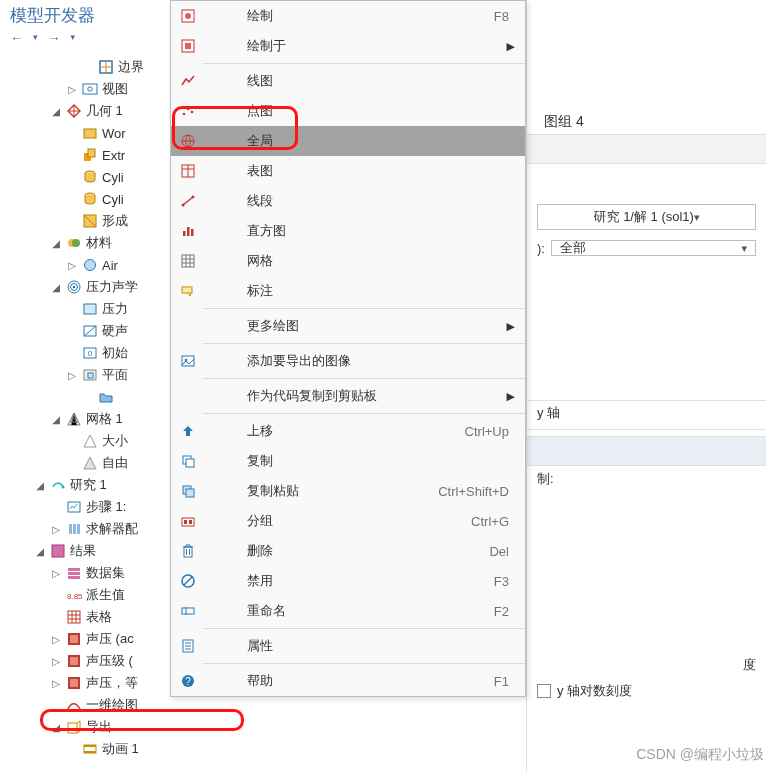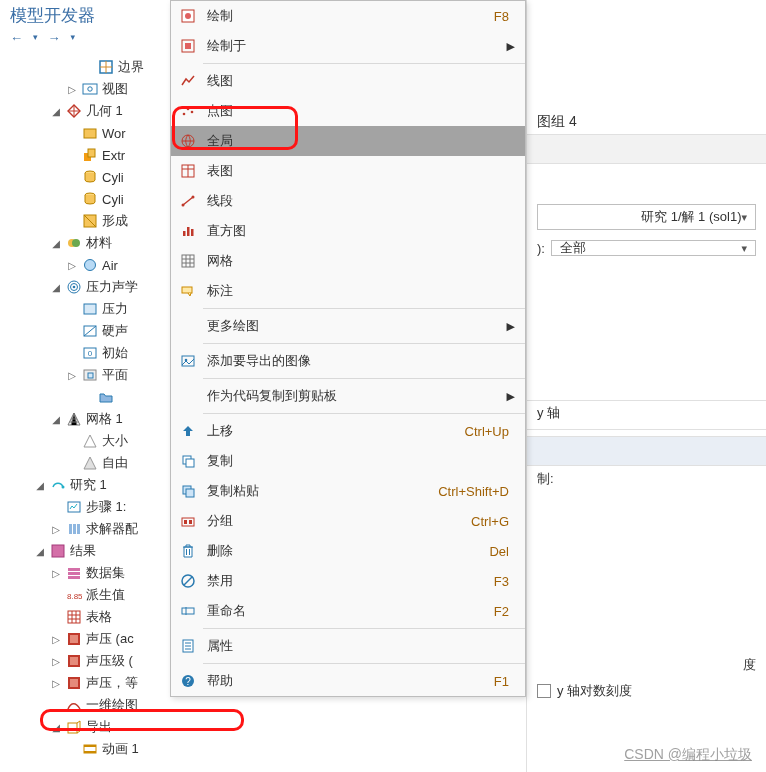--- a/index.html
+++ b/index.html
@@ -65,62 +65,63 @@
     box-shadow: 2px 2px 6px rgba(0,0,0,0.15);
     z-index: 10;
   }
   .ctx-row {
     display: flex;
     align-items: center;
     height: 30px;
     padding: 0 10px 0 6px;
     cursor: default;
     position: relative;
+    gap: 40px;
   }
   .ctx-row.hl { background: #a3a3a3; }
   .ctx-ico { width:22px; display:inline-flex; align-items:center; justify-content:center; }
   .ctx-ico svg { width:16px; height:16px; }
   .ctx-label { flex: 1; padding-left: 8px; }
-  .ctx-shortcut { color: #a16207; padding-right: 6px; }
+  .ctx-shortcut { color: #737373; padding-right: 6px; }
   .ctx-sub { color:#333; font-size:11px; }
   .ctx-sep { height:1px; background:#d9d9d9; margin:2px 0 2px 32px; }
 
   
   .props {
     position: absolute;
     left: 526px;
     top: 0;
     right: 0;
     bottom: 0;
     background: #fff;
     border-left: 1px solid #e0e0e0;
     overflow: hidden;
   }
   .props .hdr {
     background:#fff;
-    padding: 4px 10px;
+    padding: 4px 17px;
     font-size:14px;
     height: 24px;
     display:flex; align-items:center;
   }
   .props .sec {
     background:#f2f2f2;
     border:1px solid #e0e0e0;
     border-left:none; border-right:none;
     padding: 3px 10px;
     height: 30px;
   }
   .props .dd {
     margin: 6px 10px;
     border:1px solid #bfbfbf;
     background:#fff;
     height:26px;
     display:flex; align-items:center;
     padding: 0 8px;
-    justify-content: flex-end;
+    justify-content: center;
     font-size:13px;
   }
   .props .chev { font-size:11px; color:#555; }
   .props .lbl-row {
     display:flex; align-items:center;
     padding: 4px 10px;
     gap:6px;
     font-size:13px;
   }
   .chk { width:14px; height:14px; border:1px solid #888; background:#fff; display:inline-block; }
@@ -129,26 +130,25 @@
   .redbox {
     position: absolute;
     border: 3px solid #ff1414;
     border-radius: 10px;
     pointer-events: none;
     z-index: 20;
   }
 
   .watermark {
     position:absolute;
-    right: 14px;
+    right: 2px;
     bottom: 8px;
     color: rgba(120,120,120,0.7);
     font-size: 14px;
     z-index: 30;
-    text-decoration: underline;
   }
 </style>
 </head>
 <body>
 
 <div class="panel-title">模型开发器</div>
 <div class="nav-row">
   <span class="nav-arrow">←</span>
     <span style="font-size:9px;">▾</span>
   <span class="nav-arrow">→</span>

